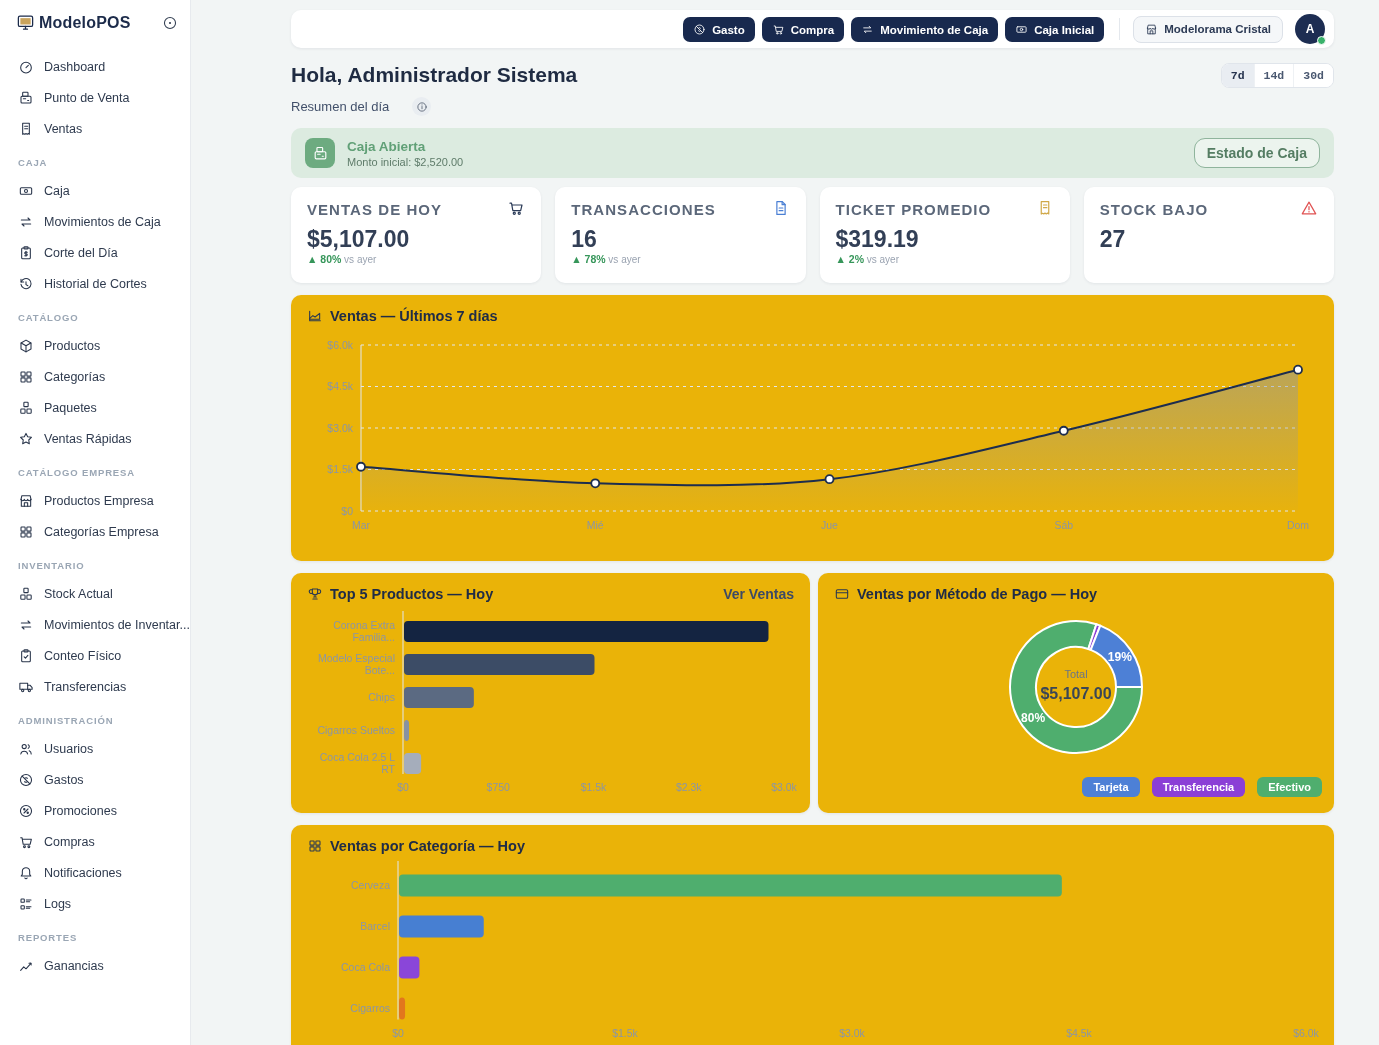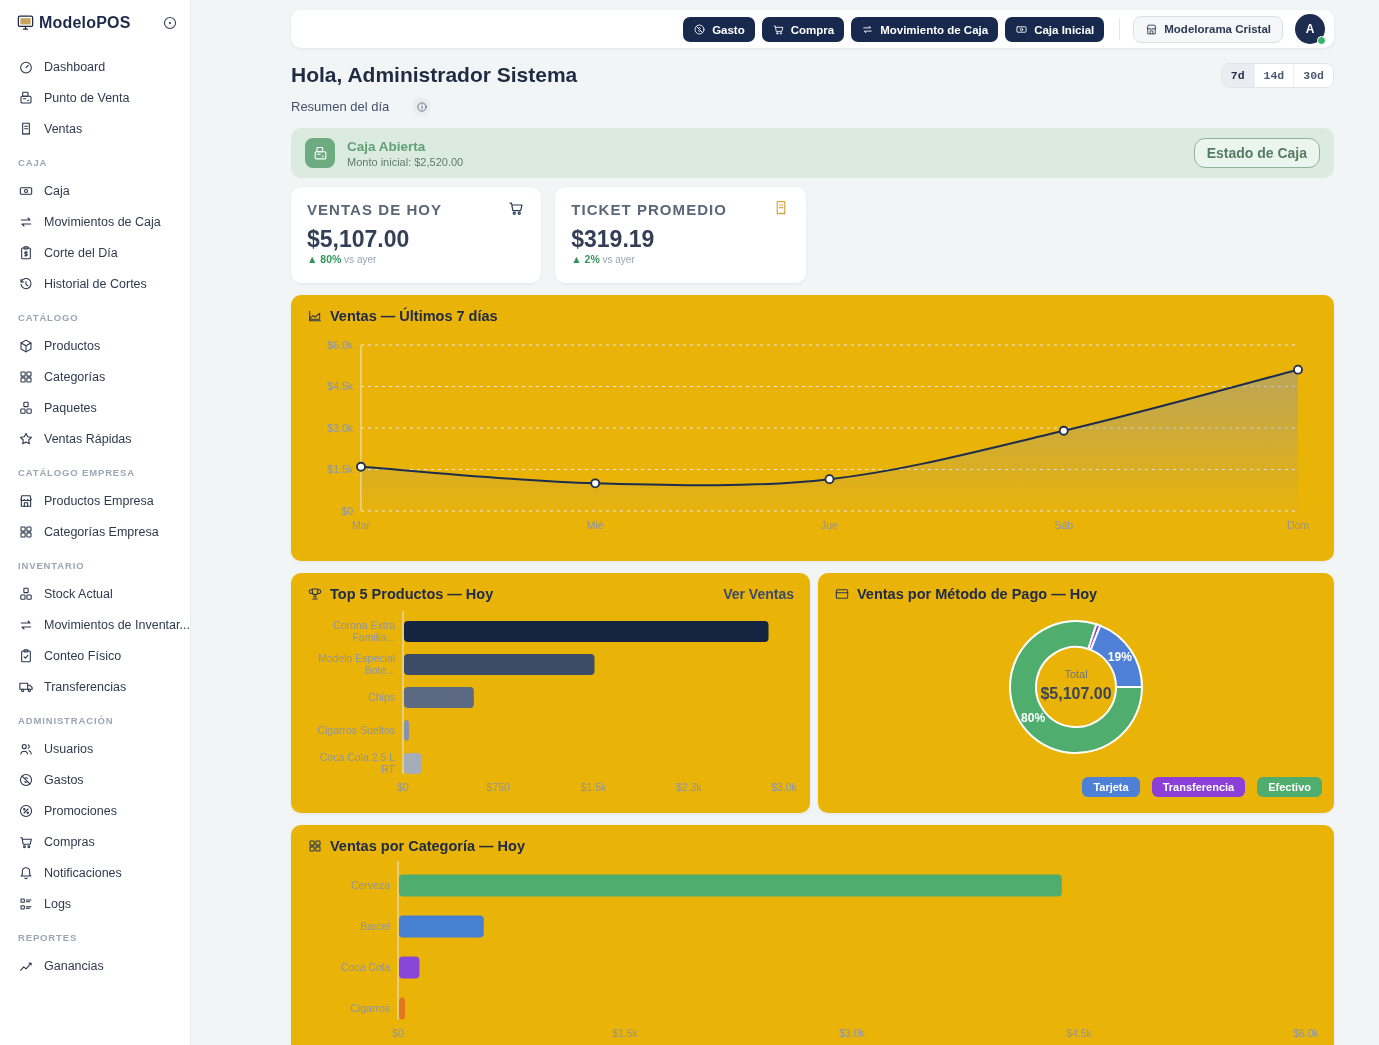--- a/index.html
+++ b/index.html
@@ -403,30 +403,56 @@
                 <circle cx="9.7" cy="19" r="1.4"></circle>
                 <circle cx="16.3" cy="19" r="1.4"></circle>
               </svg>
             </span>
           </div>
           <div class="stat-value">$5,107.00</div>
           <div class="stat-delta"><span class="delta-up">▲ 80%</span> vs ayer</div>
         </div>
         <div class="stat-card">
           <div class="stat-top">
+            <span>TRANSACCIONES</span>
+            <span style="color:#4a7fd4">
+              <svg class="icon" width="18" height="18" viewBox="0 0 24 24" fill="none" stroke="#4a7fd4" stroke-width="1.6" stroke-linecap="round" stroke-linejoin="round" style="display:block">
+                <path d="M6.5 3.5h7.2l3.8 3.8V20.5H6.5v-17z"></path>
+                <path d="M13.5 3.5v4h4"></path>
+                <path d="M9.5 12h5M9.5 15.5h5"></path>
+              </svg>
+            </span>
+          </div>
+          <div class="stat-value">16</div>
+          <div class="stat-delta"><span class="delta-up">▲ 78%</span> vs ayer</div>
+        </div>
+        <div class="stat-card">
+          <div class="stat-top">
             <span>TICKET PROMEDIO</span>
             <span style="color:#d0a848">
               <svg class="icon" width="18" height="18" viewBox="0 0 24 24" fill="none" stroke="#d0a848" stroke-width="1.6" stroke-linecap="round" stroke-linejoin="round" style="display:block">
                 <path d="M7 3.5h10V20l-1.7-1.2-1.6 1.2-1.7-1.2-1.6 1.2L8.7 19 7 20V3.5z"></path>
                 <path d="M10 8h4.5M10 11.5h4.5"></path>
               </svg>
             </span>
           </div>
           <div class="stat-value">$319.19</div>
           <div class="stat-delta"><span class="delta-up">▲ 2%</span> vs ayer</div>
+        </div>
+        <div class="stat-card">
+          <div class="stat-top">
+            <span>STOCK BAJO</span>
+            <span style="color:#e05252">
+              <svg class="icon" width="18" height="18" viewBox="0 0 24 24" fill="none" stroke="#e05252" stroke-width="1.6" stroke-linecap="round" stroke-linejoin="round" style="display:block">
+                <path d="M12 4.2L21 19.8H3L12 4.2z"></path>
+                <path d="M12 10v4.2M12 16.8v.4"></path>
+              </svg>
+            </span>
+          </div>
+          <div class="stat-value">27</div>
         </div>
       </div>
 
     <section class="card chart-card">
       <div class="card-head">
         <span id="lc-icon">
             <svg class="icon" width="16" height="16" viewBox="0 0 24 24" fill="none" stroke="currentColor" stroke-width="1.6" stroke-linecap="round" stroke-linejoin="round" style="display:block">
               <path d="M4 5v14h16"></path>
               <path d="M4 15.5l4.8-4 3.4 2 6.8-5.5V17H4v-1.5z"></path>
             </svg>

